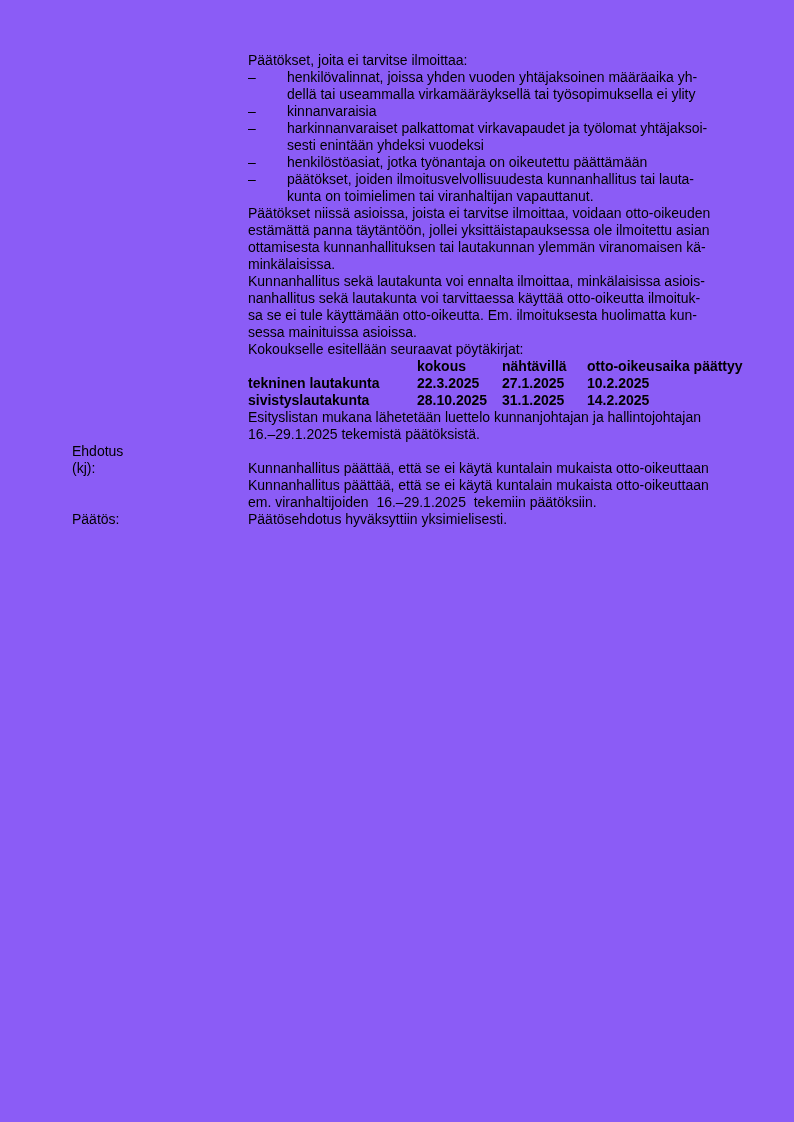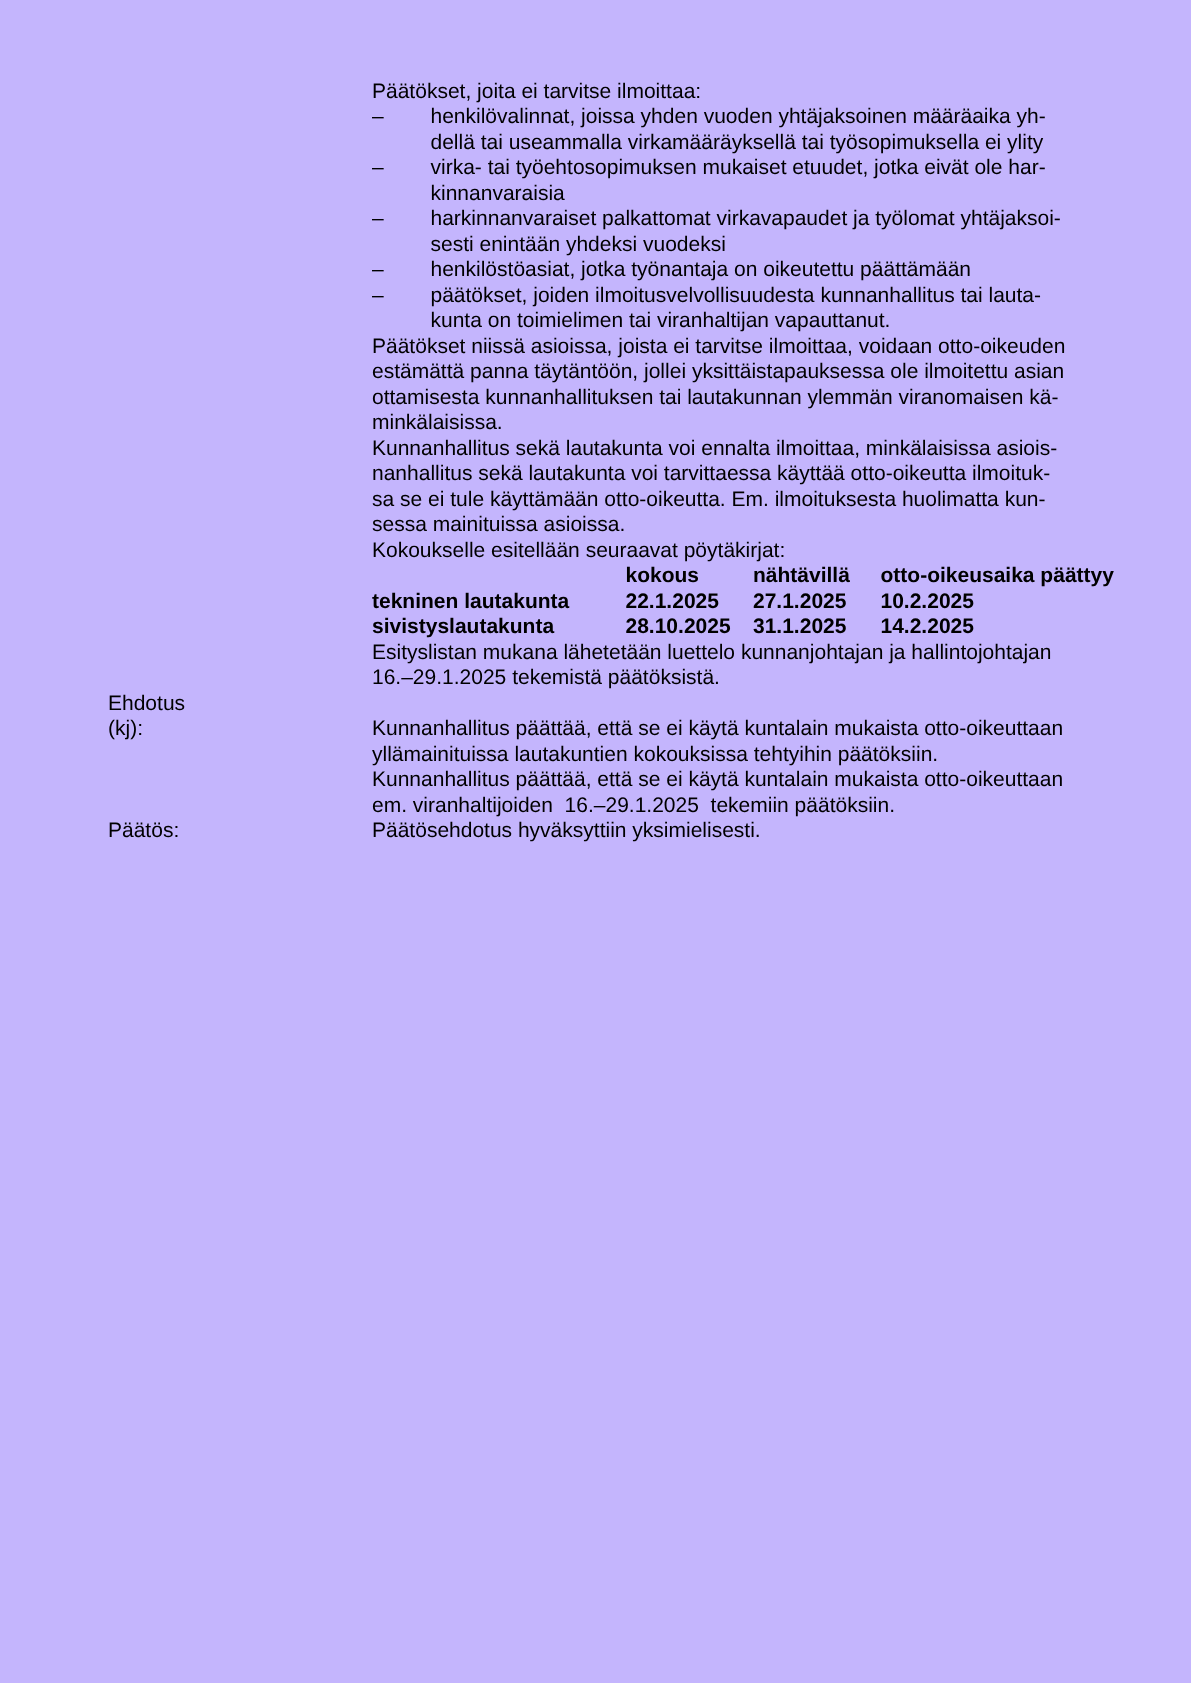--- a/index.html
+++ b/index.html
@@ -1,21 +1,21 @@
 <!DOCTYPE html>
 <html><head>
 <meta charset="utf-8">
 <style>
   * { margin: 0; padding: 0; box-sizing: border-box; }
   html, body { background: #ffffff; }
   .page {
     position: relative;
     width: 794px;
     height: 1122px;
-    background: #c4b5fd;
+    background: #8b5cf6;
     color: #000000;
     font-family: "Liberation Sans", "DejaVu Sans", sans-serif;
     font-size: 14px;
     line-height: 17px;
     padding: 52px 56px 0 72px;
     overflow: hidden;
   }
   .row { display: grid; grid-template-columns: 176px 490px; }
   .label-col { grid-column: 1; }
   .body-col  { grid-column: 2; }
@@ -38,21 +38,20 @@
       <div class="ln">Päätökset, joita ei tarvitse ilmoittaa:</div>
 
       <div>
         <div class="bullet">
           <span class="marker">–</span>
           <div class="ln">henkilövalinnat, joissa yhden vuoden yhtäjaksoinen määräaika yh-</div>
           <div class="ln">dellä tai useammalla virkamääräyksellä tai työsopimuksella ei ylity</div>
         </div>
         <div class="bullet">
           <span class="marker">–</span>
-          <div class="ln">virka- tai työehtosopimuksen mukaiset etuudet, jotka eivät ole har-</div>
           <div class="ln">kinnanvaraisia</div>
         </div>
         <div class="bullet">
           <span class="marker">–</span>
           <div class="ln">harkinnanvaraiset palkattomat virkavapaudet ja työlomat yhtäjaksoi-</div>
           <div class="ln">sesti enintään yhdeksi vuodeksi</div>
         </div>
         <div class="bullet">
           <span class="marker">–</span>
           <div class="ln">henkilöstöasiat, jotka työnantaja on oikeutettu päättämään</div>
@@ -80,21 +79,21 @@
 
       <div class="gap ln">Kokoukselle esitellään seuraavat pöytäkirjat:</div>
 
       <div class="gap ptable">
         <div class="cell"></div>
         <div class="cell">kokous</div>
         <div class="cell">nähtävillä</div>
         <div class="cell">otto-oikeusaika päättyy</div>
 
         <div class="cell">tekninen lautakunta</div>
-        <div class="cell">22.1.2025</div>
+        <div class="cell">22.3.2025</div>
         <div class="cell">27.1.2025</div>
         <div class="cell">10.2.2025</div>
 
         <div class="cell">sivistyslautakunta</div>
         <div class="cell">28.10.2025</div>
         <div class="cell">31.1.2025</div>
         <div class="cell">14.2.2025</div>
       </div>
 
       <div class="gap">
@@ -104,21 +103,20 @@
     </div>
   </div>
 
   <div class="row gap">
     <div class="label-col">
       <div class="ln">Ehdotus</div>
       <div class="ln">(kj):</div>
     </div>
     <div class="body-col offset-one-line">
       <div class="ln">Kunnanhallitus päättää, että se ei käytä kuntalain mukaista otto-oikeuttaan</div>
-      <div class="ln">yllämainituissa lautakuntien kokouksissa tehtyihin päätöksiin.</div>
     </div>
   </div>
 
   <div class="row gap">
     <div class="label-col"></div>
     <div class="body-col">
       <div class="ln">Kunnanhallitus päättää, että se ei käytä kuntalain mukaista otto-oikeuttaan</div>
       <div class="ln">em. viranhaltijoiden&nbsp; 16.–29.1.2025&nbsp; tekemiin päätöksiin.</div>
     </div>
   </div>

